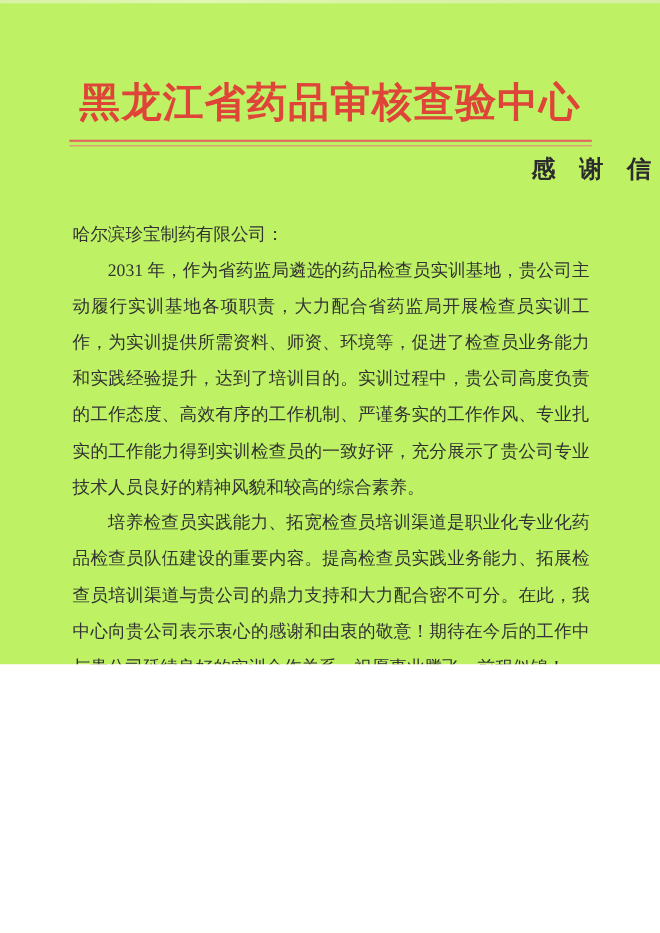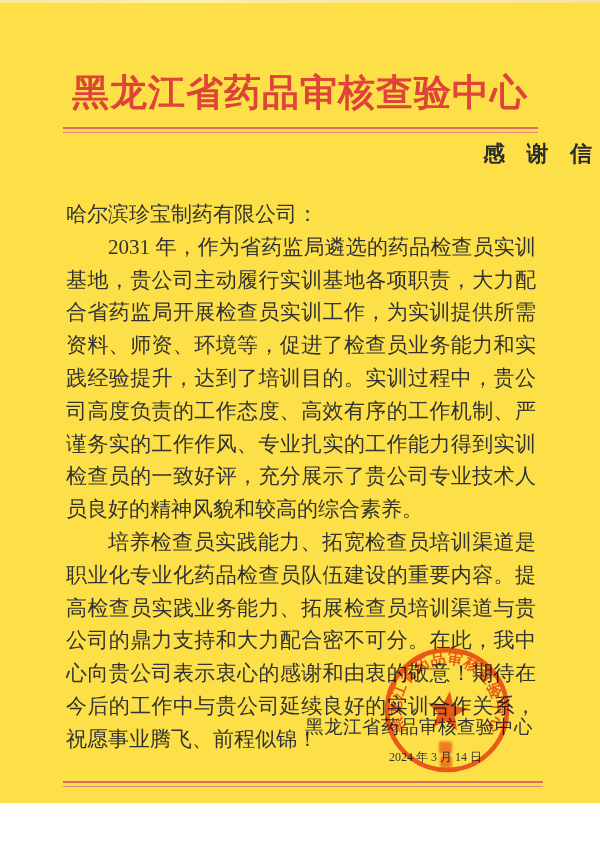--- a/index.html
+++ b/index.html
@@ -1,21 +1,21 @@
 <!DOCTYPE html>
 <html><head>
 <meta charset="utf-8">
 <style>
   html, body { margin: 0; padding: 0; background: #ffffff; }
   .page {
     position: relative;
     width: 600px;
-    height: 803px;
+    height: 604px;
     margin: 0 auto;
-    background: #fde047;
+    background: #bef264;
     overflow: hidden;
     font-family: "Liberation Serif", "DejaVu Serif", serif;
   }
   
   .scan-edge {
     position: absolute; top: 0; left: 0; right: 0; height: 3px;
     background: linear-gradient(90deg, #f3efec 0%, #ffffff 30%, #f5f1ee 60%, #efeae6 100%);
     opacity: .5;
   }
   .org-title {
@@ -44,21 +44,21 @@
     font-size: 22px;
     font-weight: bold;
     color: #2c2c2c;
     letter-spacing: 8px;
     text-indent: 8px;
     white-space: nowrap;
   }
   .letter-body {
     position: absolute;
     top: 198px; left: 66px; width: 470px;
-    font-size: 21px;
+    font-size: 16px;
     line-height: 32.8px;
     color: #323232;
     text-align: justify;
     text-justify: inter-ideograph;
   }
   .letter-body p { margin: 0; }
   .letter-body p.para { text-indent: 2em; }
   .signature-line {
     position: absolute;
     top: 714px; right: 67px;

